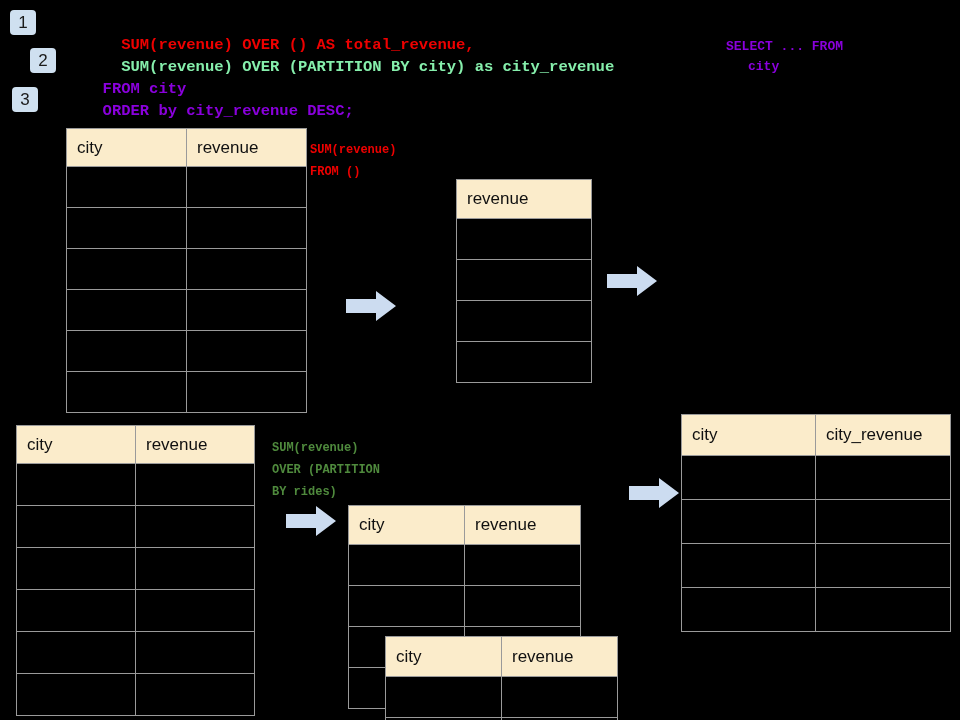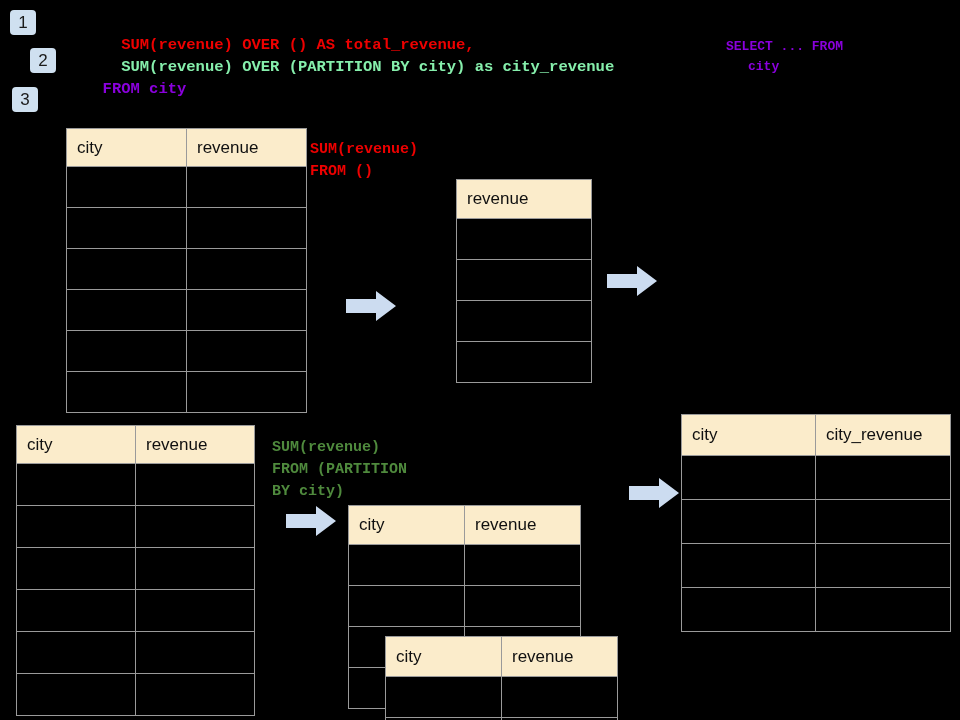--- a/index.html
+++ b/index.html
@@ -43,21 +43,21 @@
     line-height: 21.5px;
   }
   .c-purple { color: #8a00dd; }
   .c-red    { color: #ee0000; }
   .c-green  { color: #86efac; }
 
   
   .annot {
     position: absolute;
     font-family: "Liberation Mono", "DejaVu Sans Mono", monospace;
-    font-size: 15px;
+    font-size: 12px;
     font-weight: bold;
     white-space: pre;
     line-height: 22px;
   }
   .a-red   { color: #ee0000; }
   .a-green { color: #4f8a3d; }
 
   
   .tbl {
     position: absolute;
@@ -91,30 +91,31 @@
 
 <div id="canvas">
 
   <div class="step-badge" style="left:10px; top:10px;">1</div>
   <div class="step-badge" style="left:30px; top:48px;">2</div>
   <div class="step-badge" style="left:12px; top:87px;">3</div>
 
   <div class="code c-red" style="left:84px; top:35px;">    SUM(revenue) OVER () AS total_revenue,</div>
   <div class="code c-green" style="left:84px; top:57px;">    SUM(revenue) OVER (PARTITION BY city) as city_revenue</div>
   <div class="code c-purple" style="left:84px; top:79px;">  FROM city</div>
+  <div class="code c-purple" style="left:84px; top:101px;">  ORDER by city_revenue DESC;</div>
 
   <div class="code c-purple" style="left:726px; top:37px; font-size:13px; line-height:19px;">SELECT ... FROM</div>
   <div class="code c-purple" style="left:748px; top:57px; font-size:13px; line-height:19px;">city</div>
 
   <div class="annot a-red" style="left:310px; top:139px;">SUM(revenue)</div>
   <div class="annot a-red" style="left:310px; top:161px;">FROM ()</div>
 
   <div class="annot a-green" style="left:272px; top:437px;">SUM(revenue)</div>
-  <div class="annot a-green" style="left:272px; top:459px;">FROM (PARTITION</div>
-  <div class="annot a-green" style="left:272px; top:481px;">BY city)</div>
+  <div class="annot a-green" style="left:272px; top:459px;">OVER (PARTITION</div>
+  <div class="annot a-green" style="left:272px; top:481px;">BY rides)</div>
 
   <table class="tbl" style="left:66px; top:128px; width:240px;">
     <colgroup>
         <col style="width:120px">
         <col style="width:120px">
       </colgroup>
     <thead>
       <tr>
         <th style="height:37px">city</th>
         <th style="height:37px">revenue</th>

